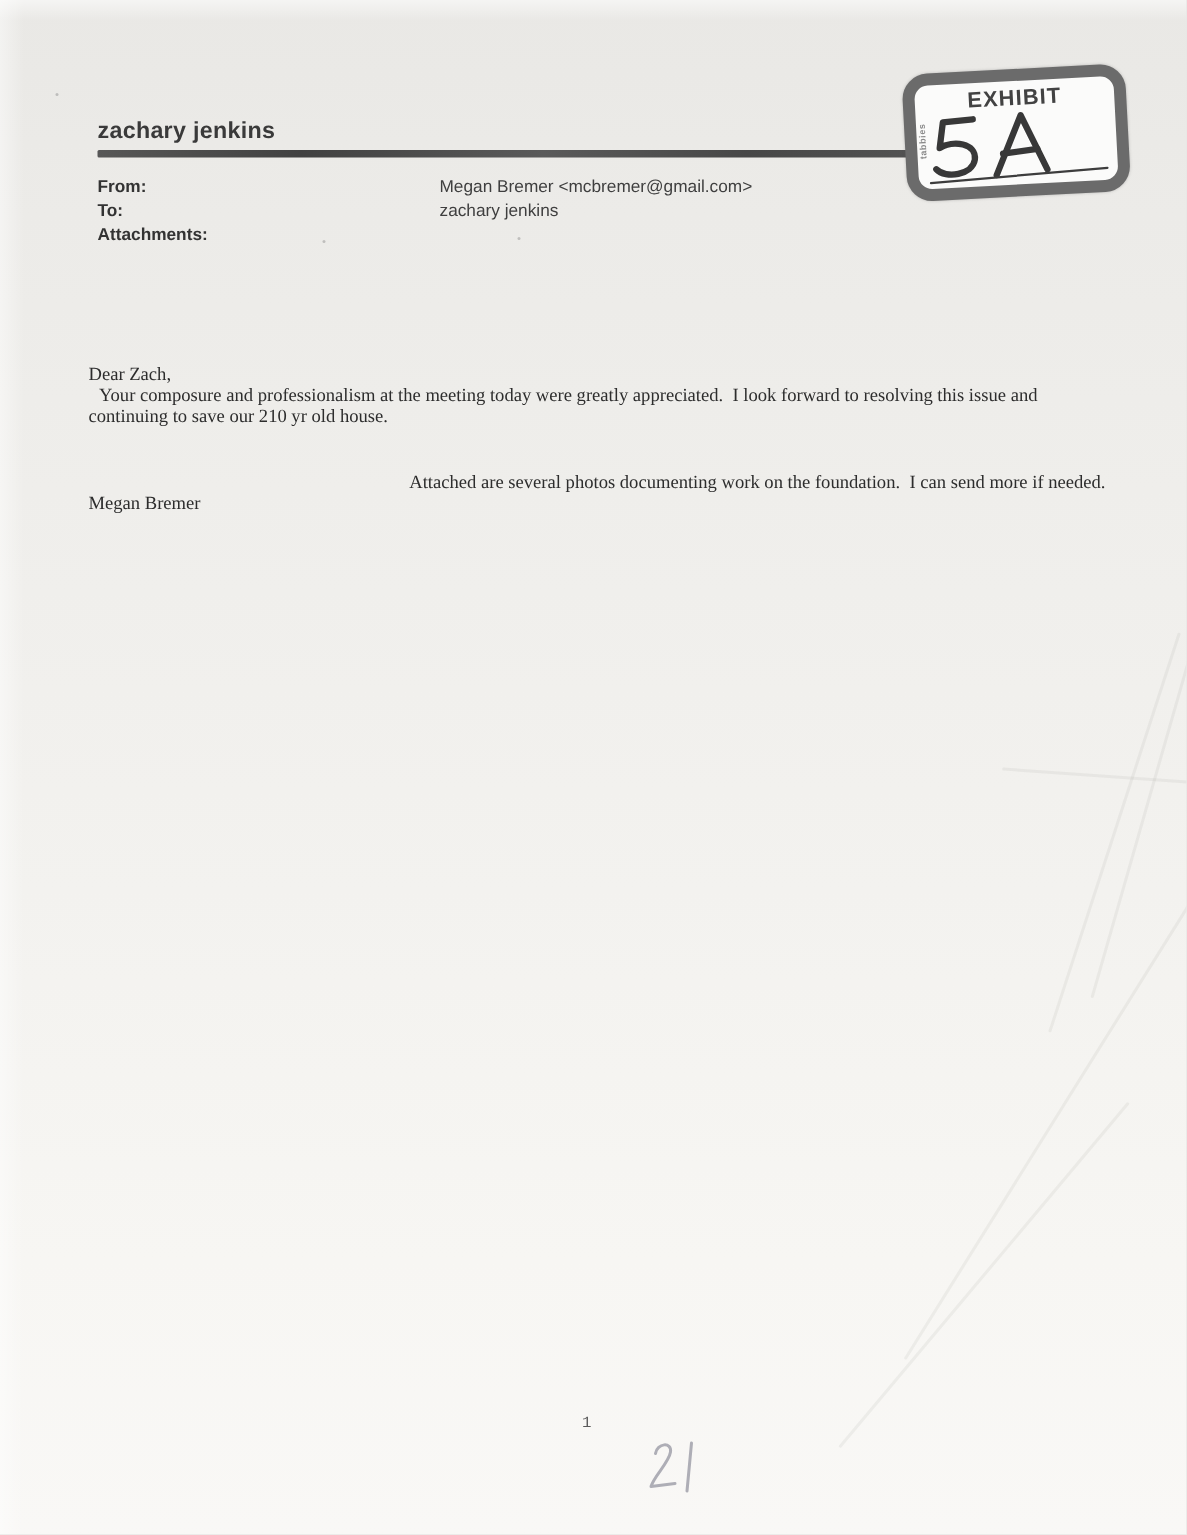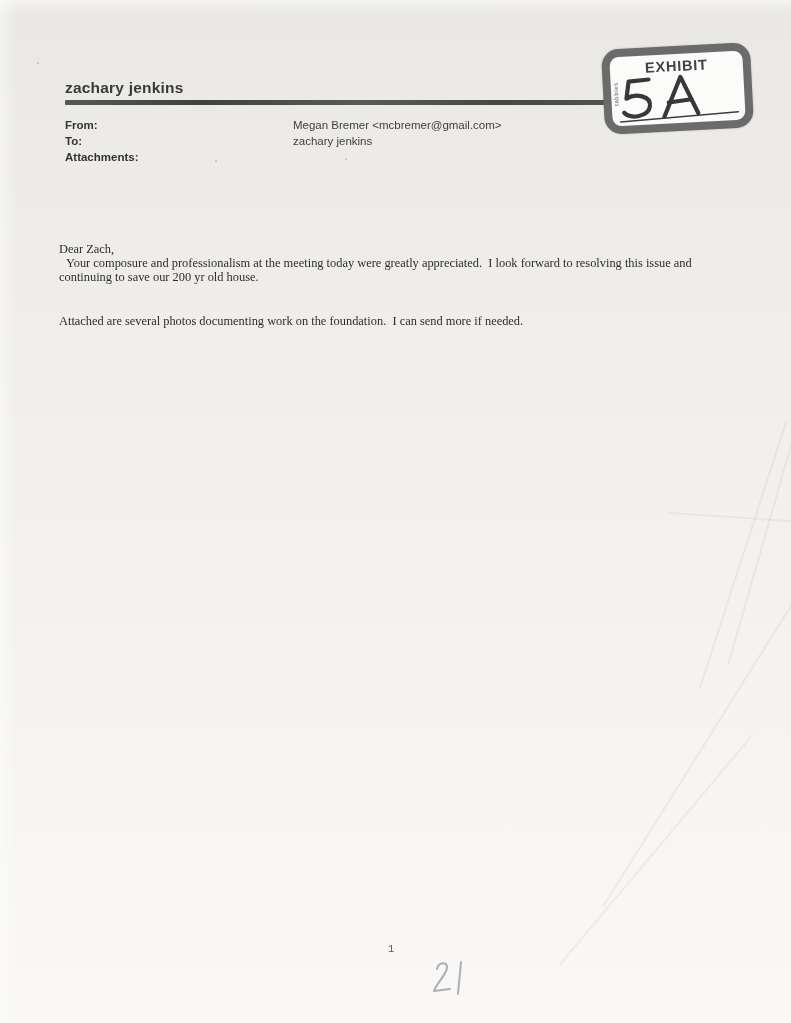--- a/index.html
+++ b/index.html
@@ -28,21 +28,21 @@
   .field-row{display:flex;}
   .field-label{width:228px;font-weight:bold;color:#333;}
   .field-value{white-space:pre;}
   
   .body-text{
     position:absolute;left:59px;top:227px;width:678px;
     font-family:"Liberation Serif",serif;font-size:12.4px;line-height:14px;color:#2d2d2d;margin-top:15px;
   }
   .body-text p{margin:0;white-space:pre-wrap;}
   .para1{text-indent:7px;}
-  .para2{margin-top:30px !important;}
+  .para2{margin-top:30px !important;text-align:right;}
   .closing{margin-top:16px !important;}
   
   .stamp{
     position:absolute;left:603px;top:46px;width:133px;height:69px;
     border:8px solid #6b6b6b;border-radius:17px;
     background:#fbfbfa;
     transform:rotate(-3deg);
     box-shadow:0 0 2px rgba(90,90,90,.35);
   }
   .stamp-label{
@@ -87,22 +87,23 @@
       <span class="field-label">To:</span>
       <span class="field-value">zachary jenkins</span>
     </div>
     <div class="field-row">
       <span class="field-label">Attachments:</span>
     </div>
   </div>
 
   <div class="body-text">
     <p>Dear Zach,</p>
-    <p class="para1">Your composure and professionalism at the meeting today were greatly appreciated.  I look forward to resolving this issue and continuing to save our 200 yr old house.</p>
+    <p class="para1">Your composure and professionalism at the meeting today were greatly appreciated.  I look forward to resolving this issue and continuing to save our 210 yr old house.</p>
     <p class="para2">Attached are several photos documenting work on the foundation.  I can send more if needed.</p>
+    <p>Megan Bremer</p>
   </div>
 
   <div class="stamp">
     <span class="tabbies">tabbies</span>
     <div class="stamp-label">EXHIBIT</div>
     <svg class="exhibit-number-svg" width="124" height="50" viewBox="0 0 124 50">
       <title>5A</title>
       <g fill="none" stroke="#383838" stroke-width="4.2" stroke-linecap="round" stroke-linejoin="round">
         <path d="M 32,6 L 12,7 L 9,24 C 18,19 34,22 32,33 C 30,43 12,45 6,38"></path>
         <path d="M 46,44 L 64,5 L 80,42"></path>

